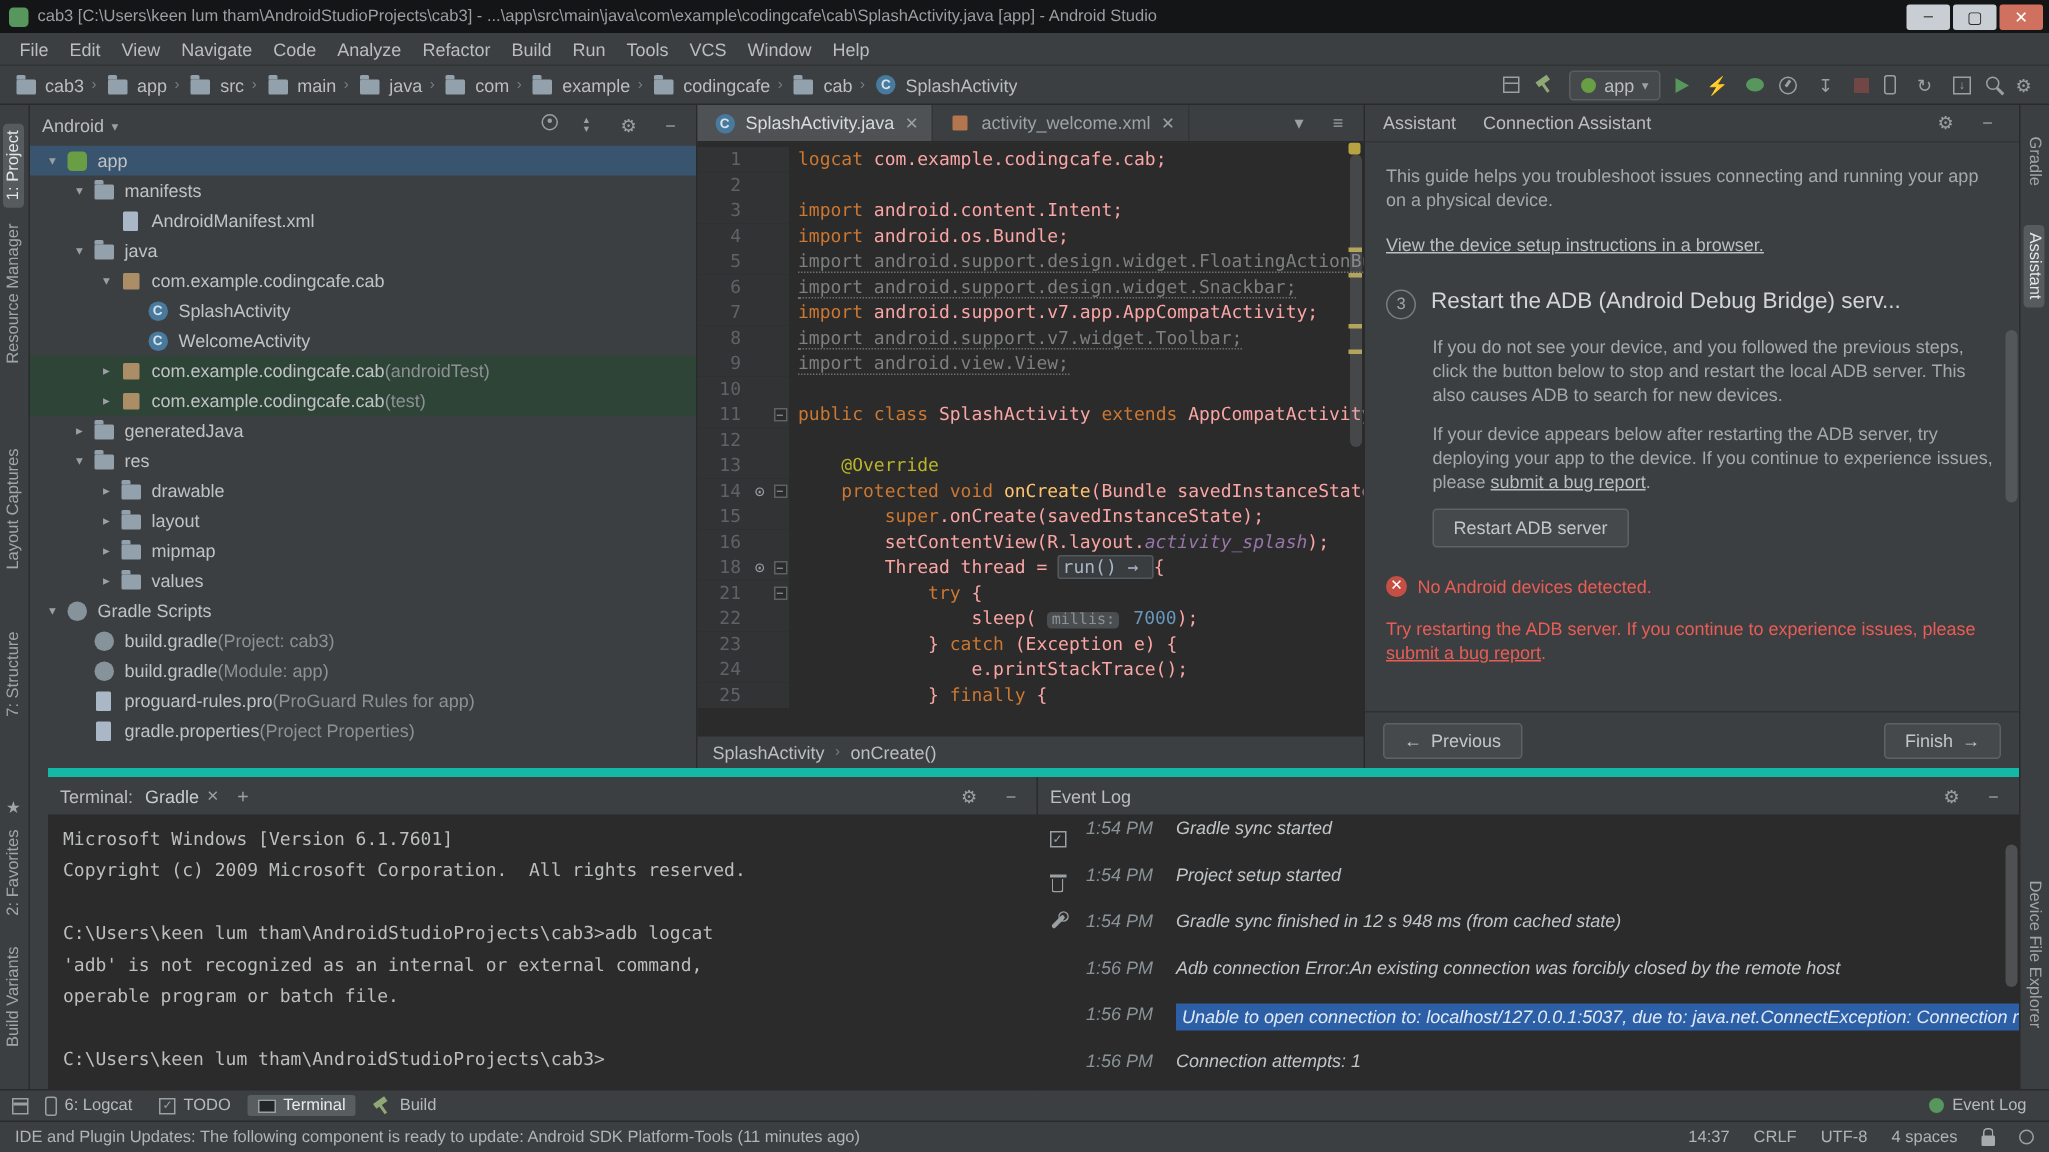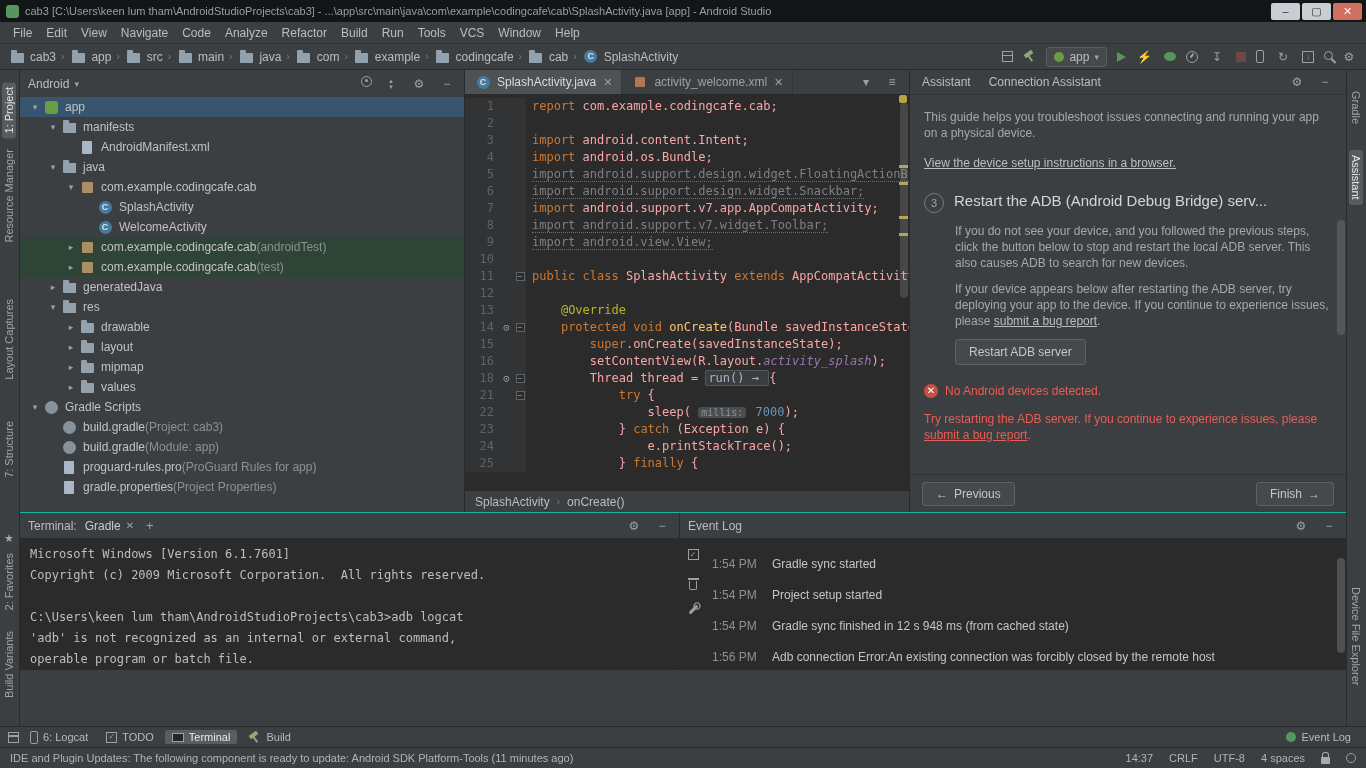--- a/index.html
+++ b/index.html
@@ -33,21 +33,21 @@
   .main { display:flex; height:656px; }
   .strip { width:20px; background:#3c3f41; position:relative; flex:none; }
   .strip.left { border-right:1px solid #292b2c; }
   .strip.right { border-left:1px solid #292b2c; }
   .vtab { position:absolute; left:2px; font-size:11px; color:#9fa5a9; writing-mode:vertical-rl; white-space:nowrap; padding:5px 1px; border-radius:3px; }
   .strip.left .vtab { transform:rotate(180deg); }
   .vtab.active { background:#565b5d; color:#e4e6e7; }
   .vstar { position:absolute; left:4px; font-size:11px; color:#9fa5a9; }
   .cols { flex:1; display:flex; flex-direction:column; min-width:0; }
   .toprow { display:flex; height:442px; min-height:442px;justify-content:center; }
-  .botrow { display:flex; height:158px; border-top:1px solid #14b8a6; }
+  .botrow { display:flex; height:214px; border-top:6px solid #14b8a6;margin-left:12px; }
 
   
   .project { width:445px; flex:none; background:#3c3f41; border-right:1px solid #282a2b; display:flex; flex-direction:column; overflow:hidden; }
   .proj-head { height:27px; flex:none; display:flex; align-items:center; padding:0 8px; font-size:12px; }
   .proj-title { display:flex; align-items:center; gap:5px; color:#bbbdbf; }
   .proj-title .caret { font-size:9px; color:#9aa0a3; }
   .proj-icons { margin-left:auto; display:flex; gap:10px; }
   .tree { flex:1; overflow:hidden; font-size:12px; }
   .tree-row { height:20px; display:flex; align-items:center; white-space:nowrap; padding-left:8px; }
   .tree-row.sel { background:#38546e; }
@@ -113,21 +113,21 @@
   .term-tab .close { color:#9aa0a3; font-size:10px; }
   .term-plus { color:#9aa0a3; font-size:13px; padding:0 4px; }
   .term-body { flex:1; padding:5px 10px; font-family:"DejaVu Sans Mono",monospace; font-size:12px; line-height:21px; color:#bcbebf; overflow:hidden; }
   .tline { white-space:pre; min-height:21px; }
 
   
   .evlog { flex:1; display:flex; flex-direction:column; background:#2b2b2b; min-width:0; position:relative; }
   .ev-body { flex:1; display:flex; overflow:hidden; }
   .ev-side { width:26px; flex:none; padding-top:10px; display:flex; flex-direction:column; align-items:center; gap:18px; }
   .ev-rows { flex:1; overflow:hidden; font-size:12px; padding-top:1px; min-width:0; }
-  .ev-row { height:31px; display:flex; align-items:flex-end; white-space:nowrap; }
+  .ev-row { height:31px; display:flex; align-items:flex-start; white-space:nowrap;font-style:italic; }
   .ev-time { color:#8a9397; flex:none; margin-left:6px; width:52px; }
   .ev-text { color:#c2c6c9; margin-left:8px; }
   .ev-row.sel .ev-text { background:#2d5fa6; color:#dfe9f5; padding:2px 4px; }
   .ev-scroll { position:absolute; right:1px; top:45px; width:8px; height:95px; background:rgba(170,175,180,.28); border-radius:4px; }
 
   
   .bbar { height:21px; background:#3c3f41; border-top:1px solid #282a2b; display:flex; align-items:center; font-size:11px; color:#b6babd; padding:0 8px; gap:4px; }
   .tw-item { display:flex; align-items:center; gap:5px; padding:1px 7px; border-radius:2px; }
   .tw-item.active { background:#585d5f; color:#e8e9ea; }
   .bbar .spacer { flex:1; }
@@ -497,21 +497,21 @@
                 <span class="icn" style="color: rgb(154, 160, 163);">≡</span>
               </span>
             </div>
           <div class="code" id="m-code">
               <div class="code-line">
                 <span class="gut">
                   <span class="ln">1</span>
                   <span class="gicon"></span>
                   <span class="gfold"></span>
                 </span>
-                <span class="ctext"><span class="tok-kw">report </span><span class="tok-plain">com.example.codingcafe.cab;</span></span>
+                <span class="ctext"><span class="tok-kw">logcat </span><span class="tok-plain">com.example.codingcafe.cab;</span></span>
               </div>
               <div class="code-line">
                 <span class="gut">
                   <span class="ln">2</span>
                   <span class="gicon"></span>
                   <span class="gfold"></span>
                 </span>
                 <span class="ctext"></span>
               </div>
               <div class="code-line">

